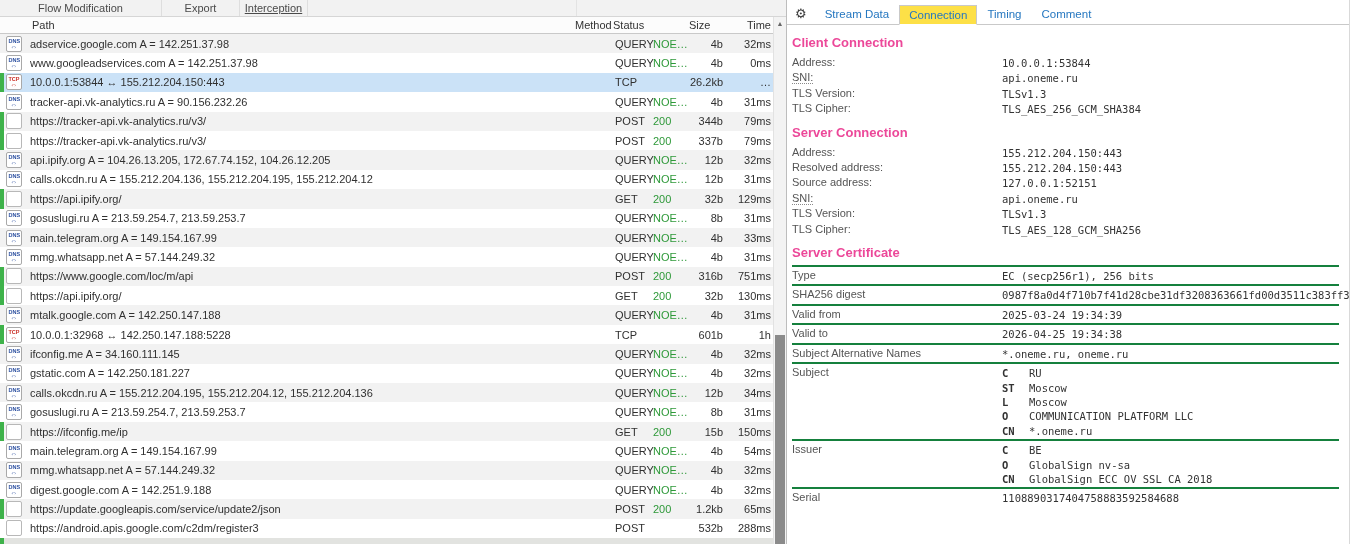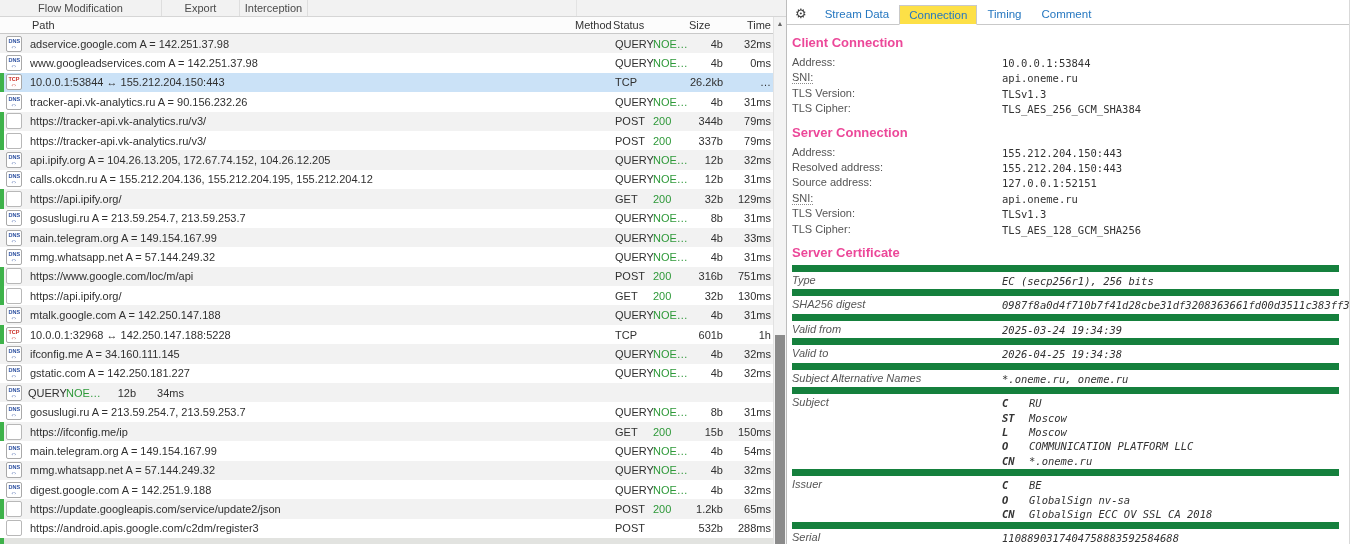--- a/index.html
+++ b/index.html
@@ -10,21 +10,21 @@
   
   .left-pane { position:relative; width:787px; height:544px; border-right:1px solid #bdbdbd;
     display:flex; flex-direction:column; background:#22c55e; }
 
   .top-tabs { display:flex; height:17px; background:#f2f2f2; border-bottom:1px solid #d6d6d6;
     font-size:11px; color:#4a4a4a; flex:none; }
   .top-tab { display:flex; align-items:center; justify-content:center; height:100%;
     border-right:1px solid #dedede; cursor:default; }
   .top-tab:nth-child(1){ width:162px; }
   .top-tab:nth-child(2){ width:78px; }
-  .top-tab:nth-child(3){ width:68px; }
+  .top-tab:nth-child(3){ width:68px;text-decoration:underline; }
   .tab-spacer { width:269px; border-right:1px solid #e3e3e3; }
 
   .table-header { display:flex; align-items:center; height:17px; flex:none;
     border-bottom:1px solid #c9c9c9; background:#fcfcfc; font-size:11px; color:#333;
     padding-left:6px; margin-right:13px; }
   .c-icon { width:24px; flex:none; }
   .c-path { flex:1; padding-left:2px; }
   .c-method { width:38px; flex:none; }
   .c-status { width:36px; flex:none; }
   .c-size { width:40px; flex:none;margin-left:40px; }
@@ -68,21 +68,21 @@
     font-size:11.5px; flex:none; background:#fff; }
   .gear { color:#3d3d3d; font-size:13px; margin:0 8px 3px 2px; cursor:pointer; }
   .detail-tab { color:#2577c0; padding:3px 9px 3px 9px; margin-bottom:0; cursor:pointer;
     border:1px solid transparent; }
   .detail-tab.active { background:#fde047; border:1px solid #c9c9c9; border-bottom-color:#fff;
     margin-bottom:-1px; }
 
   .detail-content { padding:2px 10px 0 5px; overflow:hidden; }
   .section-title { font-size:13px; font-weight:bold; color:#ec4899; margin:8px 0 5px 0; }
   .detail-row { display:flex; font-size:11px; line-height:15.2px; }
-  .detail-row.bordered { border-top:7px solid #15803d; padding:1px 0;font-style:italic; }
+  .detail-row.bordered { border-top:2px solid #15803d; padding:1px 0; }
   .detail-label { width:210px; flex:none; color:#555; }
   .lbl-text.dotted { border-bottom:1px dotted #8a8a8a; }
   .detail-value { font-family:"DejaVu Sans Mono", monospace; font-size:10.5px; color:#333;
     line-height:14.4px; white-space:pre-wrap; padding-top:1px; }
   .pair { display:flex; }
   .pair-key { font-weight:bold; width:27px; flex:none; }
 </style>
 </head>
 <body>
 
@@ -289,20 +289,21 @@
           <span class="cell-method">QUERY</span>
           <span class="cell-status ok">NOERROR</span>
           <span class="cell-size">4b</span>
           <span class="cell-time">32ms</span>
         </div>
         <div class="flow-row shade">
           <span class="flow-icon dns">
             <span class="lbl">DNS</span>
             <span class="arr">⇔</span>
           </span>
+          <span class="cell-path">calls.okcdn.ru A = 155.212.204.195, 155.212.204.12, 155.212.204.136</span>
           <span class="cell-method">QUERY</span>
           <span class="cell-status ok">NOERROR</span>
           <span class="cell-size">12b</span>
           <span class="cell-time">34ms</span>
         </div>
         <div class="flow-row">
           <span class="flow-icon dns">
             <span class="lbl">DNS</span>
             <span class="arr">⇔</span>
           </span>

